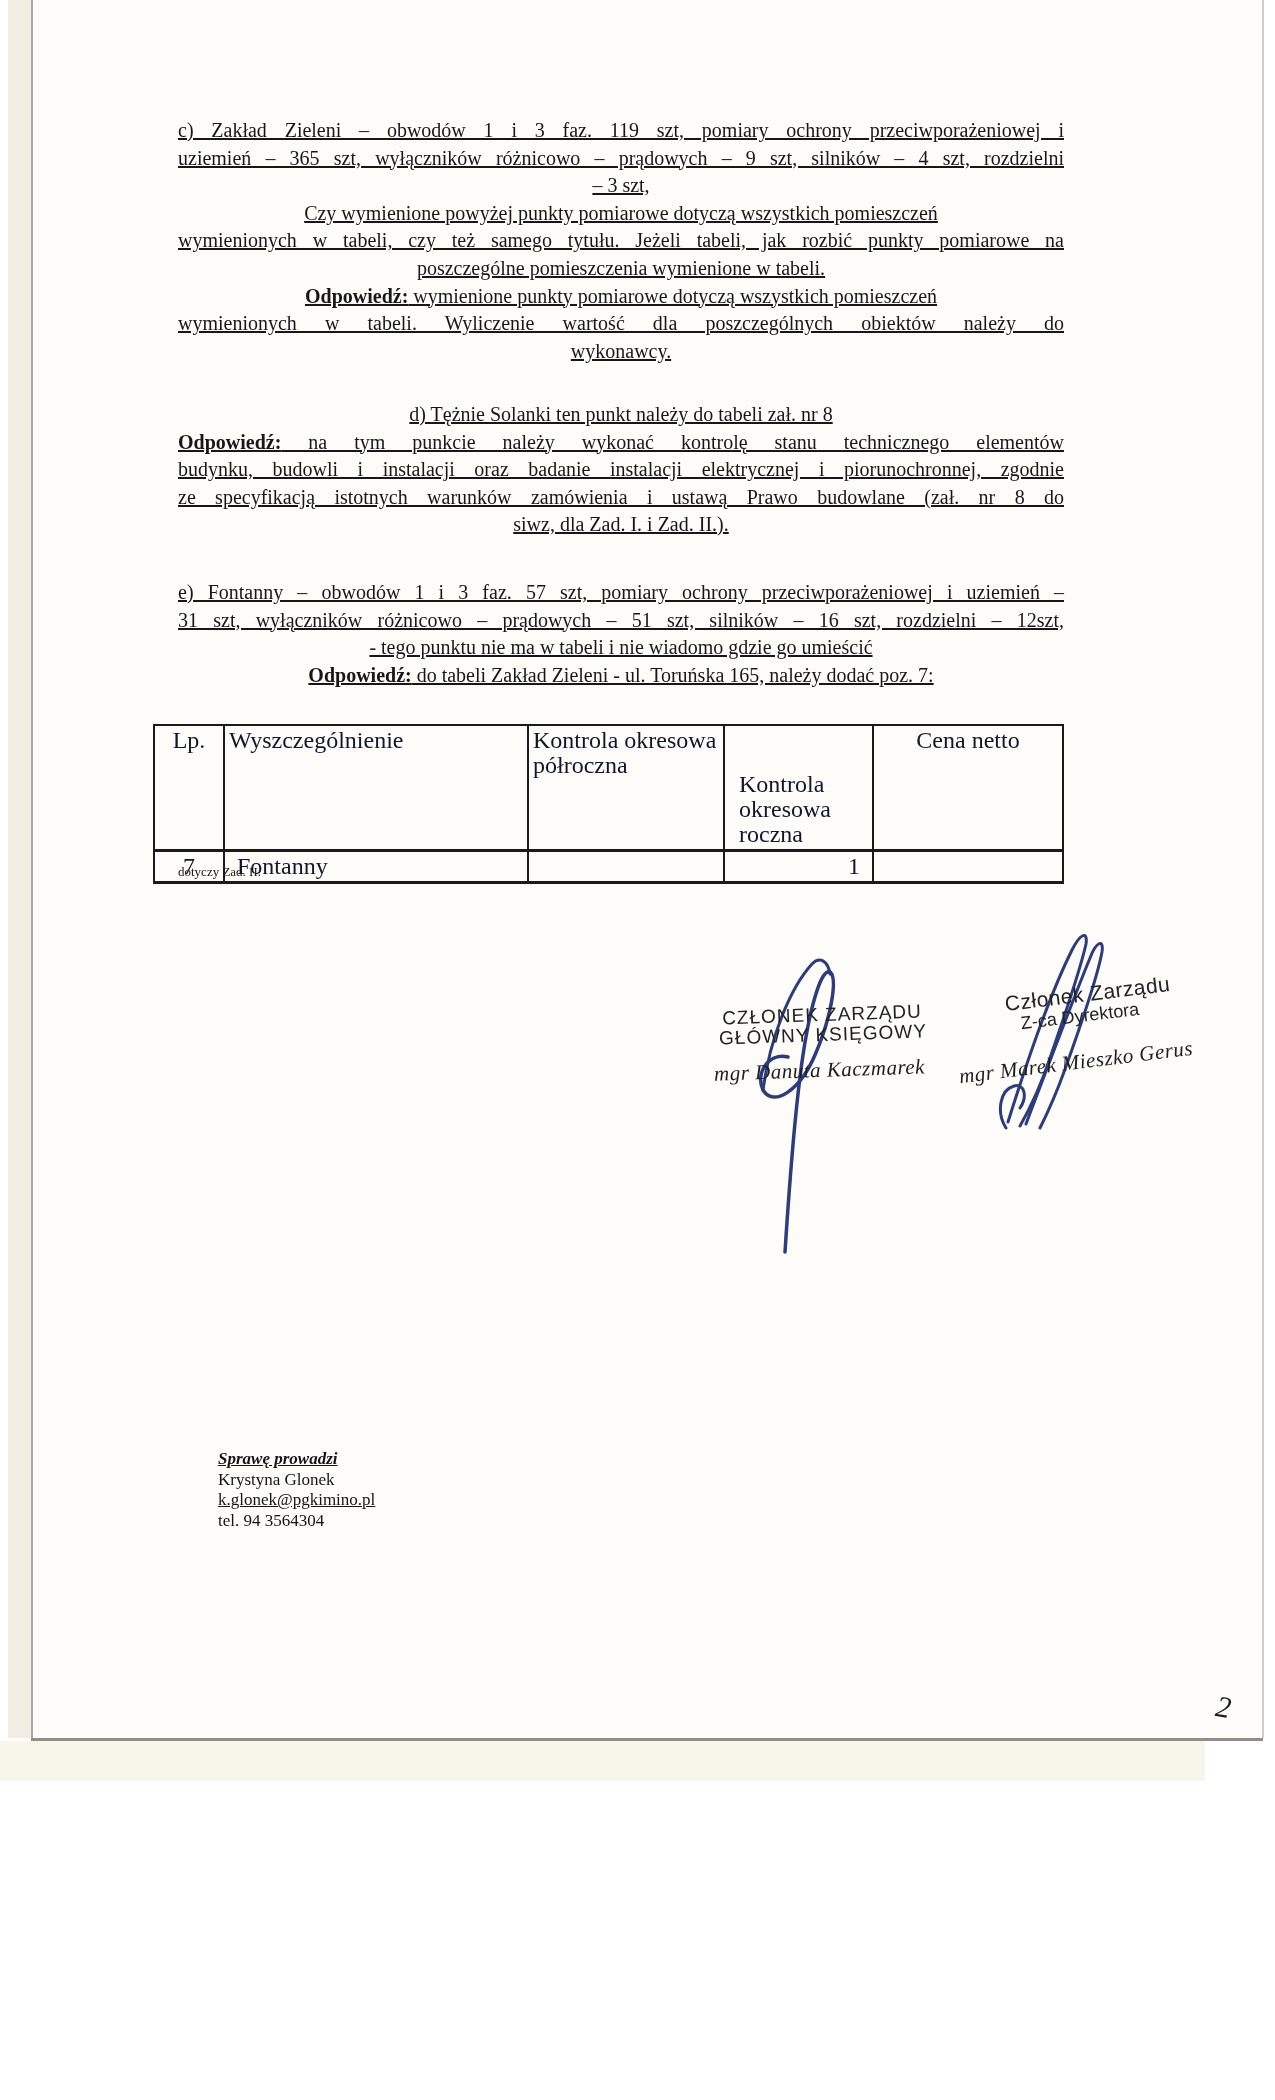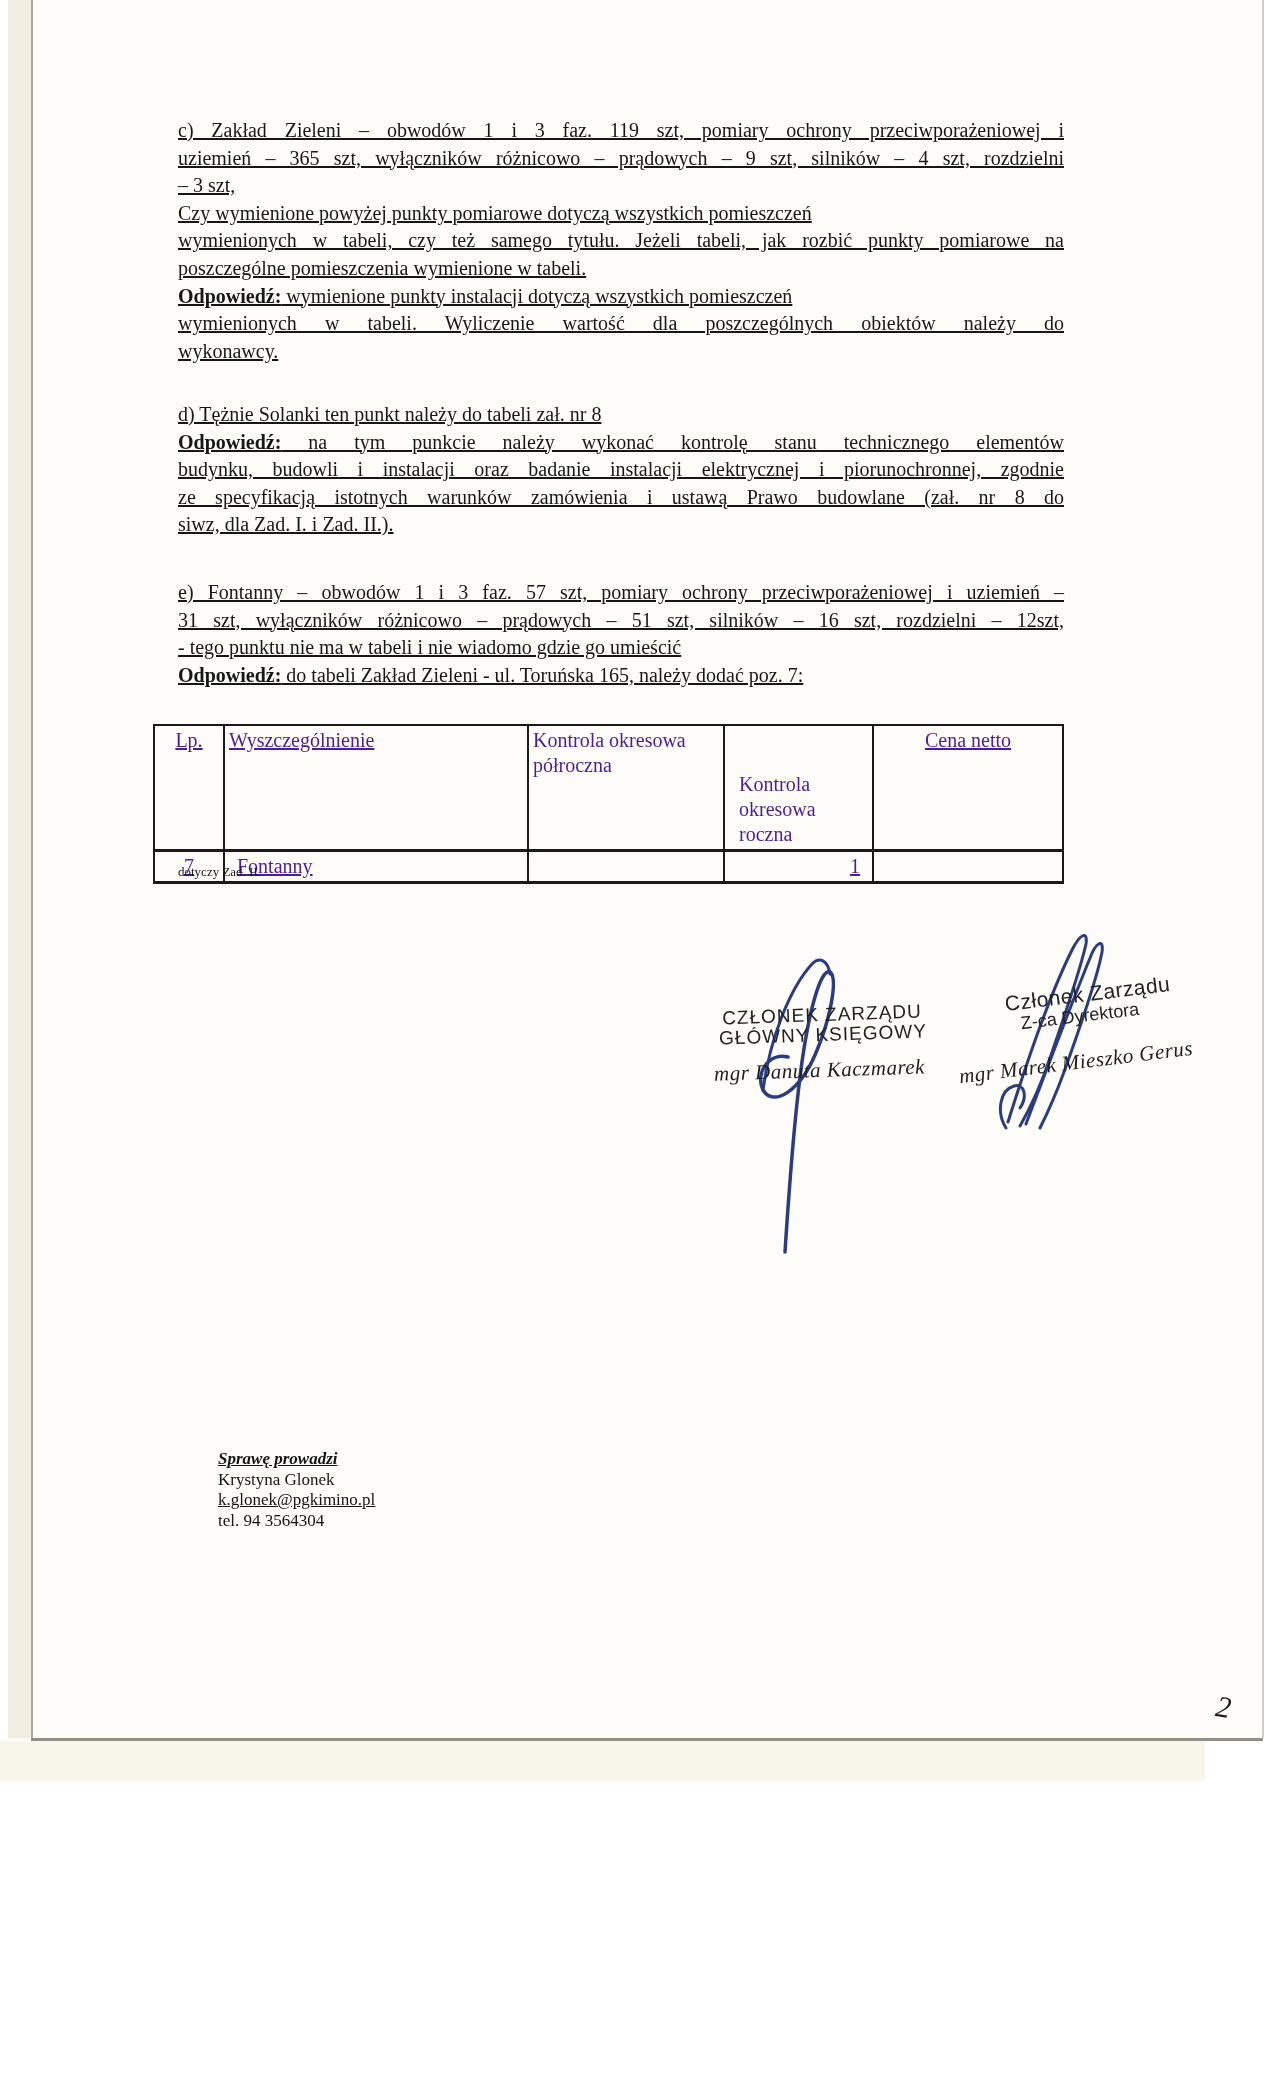--- a/index.html
+++ b/index.html
@@ -12,26 +12,26 @@
   .strip-left{position:absolute;left:8px;top:0;width:23px;height:1738px;background:#f1eee1;}
   .edge-left{position:absolute;left:31px;top:0;width:2px;height:1738px;background:#a8a8a0;}
   .edge-right{position:absolute;left:1262px;top:0;width:2px;height:1738px;background:#cfcfc7;}
   .edge-bottom{position:absolute;left:31px;top:1738px;width:1232px;height:3px;background:#8f8f88;}
   .strip-bottom{position:absolute;left:0;top:1741px;width:1205px;height:40px;background:#f8f6ea;}
   
   .para{position:absolute;left:178px;width:886px;font-size:20px;line-height:27.6px;color:#171717;text-decoration:underline;}
   #para-c{top:117px}
   #para-d{top:401px}
   #para-e{top:579px}
-  .line{text-align:left;}
+  .line{text-align:center;}
   .line.full{text-align:justify;text-align-last:justify;}
   .line b{font-weight:bold;}
   
   .doc-table{position:absolute;left:153px;top:724px;border-collapse:collapse;table-layout:fixed;
-             width:909px;font-size:20px;line-height:25px;color:#4c1d95;text-decoration:underline;}
+             width:909px;font-size:24px;line-height:25px;color:#0f172a;}
   .doc-table th,.doc-table td{border:2px solid #1a1a1a;font-weight:normal;vertical-align:top;padding:2px 4px;}
   .doc-table thead tr{height:85px;}
   .doc-table thead th{border-bottom:3px solid #1a1a1a;}
   .doc-table tbody tr{height:28px;}
   .doc-table tbody td{vertical-align:middle;border-bottom:3px solid #1a1a1a;}
   .doc-table .c0{text-align:center;}
   .doc-table th.c1{text-align:left;}
   .doc-table td.c1{text-align:left;padding-left:12px;}
   .doc-table .c2{text-align:center;}
   .doc-table th.c2 span{display:inline-block;text-align:left;}
@@ -68,21 +68,21 @@
 <div class="edge-bottom"></div>
 <div class="strip-bottom"></div>
 
 <div class="para" id="para-c">
     <div class="line full"><span>c) Zakład Zieleni – obwodów 1 i 3 faz. 119 szt, pomiary ochrony przeciwporażeniowej i</span></div>
     <div class="line full"><span>uziemień – 365 szt, wyłączników różnicowo – prądowych – 9 szt, silników – 4 szt, rozdzielni</span></div>
     <div class="line"><span>– 3 szt,</span></div>
     <div class="line"><span>Czy wymienione powyżej punkty pomiarowe dotyczą wszystkich pomieszczeń</span></div>
     <div class="line full"><span>wymienionych w tabeli, czy też samego tytułu. Jeżeli tabeli, jak rozbić punkty pomiarowe na</span></div>
     <div class="line"><span>poszczególne pomieszczenia wymienione w tabeli.</span></div>
-    <div class="line"><b>Odpowiedź:</b><span> wymienione punkty instalacji dotyczą wszystkich pomieszczeń</span></div>
+    <div class="line"><b>Odpowiedź:</b><span> wymienione punkty pomiarowe dotyczą wszystkich pomieszczeń</span></div>
     <div class="line full"><span>wymienionych w tabeli. Wyliczenie wartość dla poszczególnych obiektów należy do</span></div>
     <div class="line"><span>wykonawcy.</span></div>
   </div>
 <div class="para" id="para-d">
     <div class="line"><span>d) Tężnie Solanki ten punkt należy do tabeli zał. nr 8</span></div>
     <div class="line full"><b>Odpowiedź:</b><span> na tym punkcie należy wykonać kontrolę stanu technicznego elementów</span></div>
     <div class="line full"><span>budynku, budowli i instalacji oraz badanie instalacji elektrycznej i piorunochronnej, zgodnie</span></div>
     <div class="line full"><span>ze specyfikacją istotnych warunków zamówienia i ustawą Prawo budowlane (zał. nr 8 do</span></div>
     <div class="line"><span>siwz, dla Zad. I. i Zad. II.).</span></div>
   </div>

